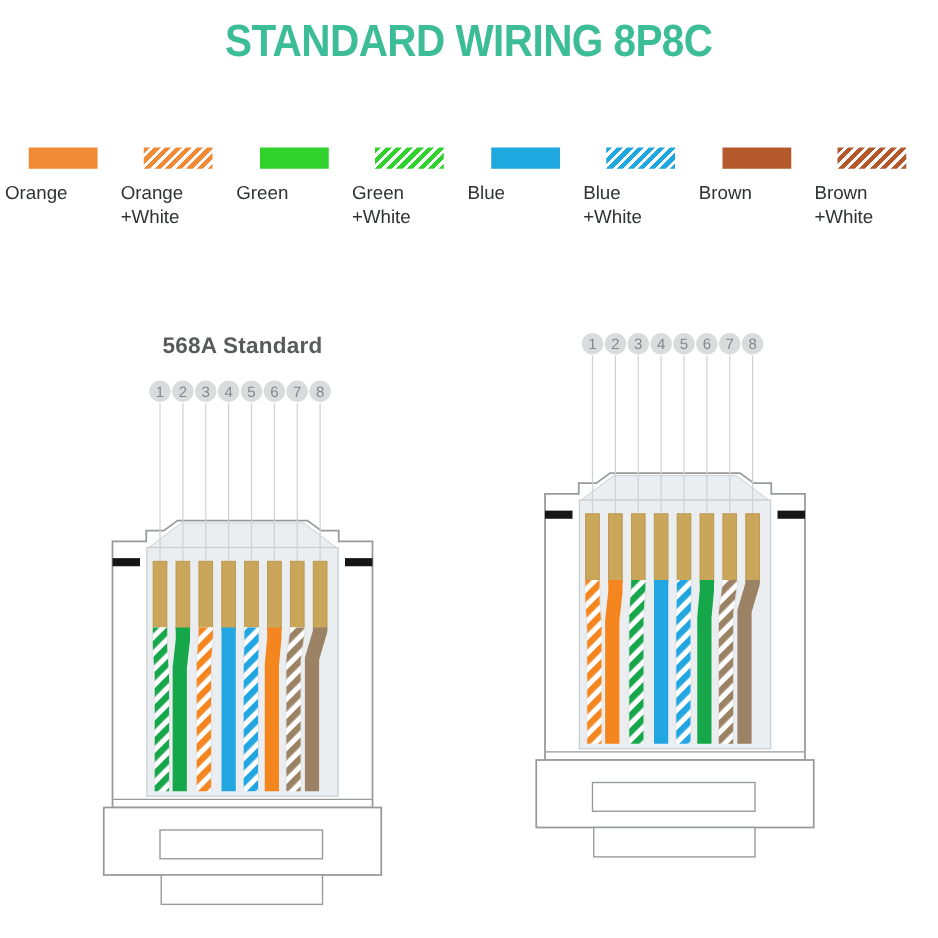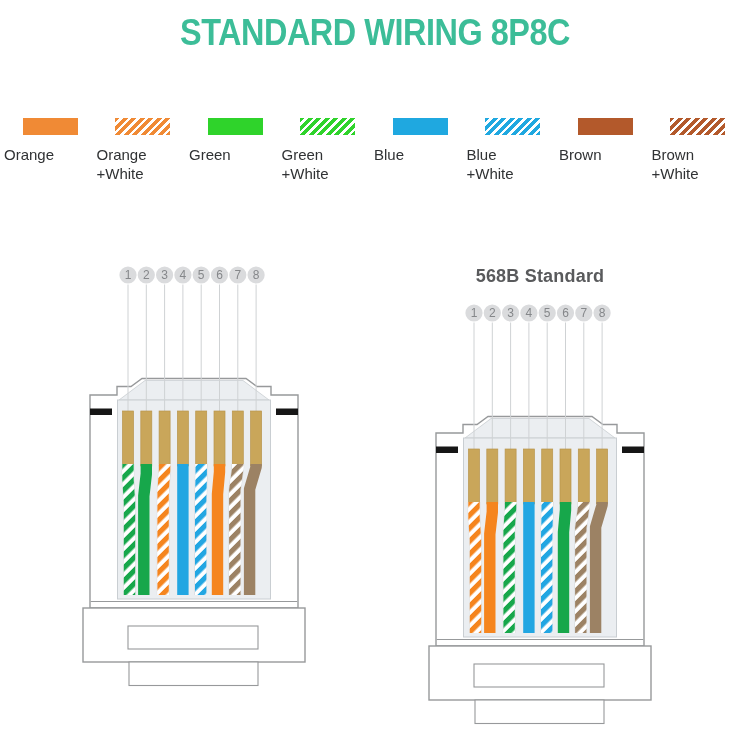--- a/index.html
+++ b/index.html
@@ -59,20 +59,21 @@
         <div class="swatch" style="background: rgb(179, 89, 43);"></div>
         <div class="legend-label" style="color: rgb(48, 50, 52);">Brown</div>
       </div>
       <div class="legend-item">
         <div class="swatch" style="background: repeating-linear-gradient(135deg, rgb(179, 89, 43) 0px, rgb(179, 89, 43) 3.5px, rgb(255, 255, 255) 3.5px, rgb(255, 255, 255) 6px);"></div>
         <div class="legend-label" style="color: rgb(48, 50, 52);">Brown<br>+White</div>
       </div>
     </div>
 
   <section class="connector" id="conn0" style="left:79px">
+    <h2 style="color: rgb(89, 90, 92);">568A Standard</h2>
     <svg id="svg0" viewBox="0 0 230 432">
         <defs>
           <pattern id="p0-wire_orange" width="9.2" height="9.2" patternUnits="userSpaceOnUse" patternTransform="rotate(45)">
             <rect width="9.2" height="9.2" fill="#FFFFFF"></rect>
             <rect width="5.1" height="9.2" fill="#F5851E"></rect>
           </pattern>
           <pattern id="p0-wire_green" width="9.2" height="9.2" patternUnits="userSpaceOnUse" patternTransform="rotate(45)">
             <rect width="9.2" height="9.2" fill="#FFFFFF"></rect>
             <rect width="5.1" height="9.2" fill="#17A74B"></rect>
           </pattern>
@@ -171,21 +172,20 @@
           <circle cx="177.1" cy="17" r="8.6" fill="#DADBDD"></circle>
           <text x="177.1" y="21.3" text-anchor="middle" font-size="12" font-family="&quot;Liberation Sans&quot;, sans-serif" fill="#85878A">8</text>
         </g>
         <rect x="4" y="350" width="222" height="54" fill="#fff" stroke="#97999B" stroke-width="1.4"></rect>
         <rect x="49" y="368" width="130" height="23" fill="#fff" stroke="#97999B" stroke-width="1.1"></rect>
         <rect x="50" y="404" width="129" height="23.5" fill="#fff" stroke="#97999B" stroke-width="1.1"></rect>
       </svg>
   </section>
 
   <section class="connector" id="conn1" style="left:425px">
-    <h2 style="color: rgb(89, 90, 92);">568B Standard</h2>
     <svg id="svg1" viewBox="0 0 230 432">
         <defs>
           <pattern id="p1-wire_orange" width="9.2" height="9.2" patternUnits="userSpaceOnUse" patternTransform="rotate(45)">
             <rect width="9.2" height="9.2" fill="#FFFFFF"></rect>
             <rect width="5.1" height="9.2" fill="#F5851E"></rect>
           </pattern>
           <pattern id="p1-wire_green" width="9.2" height="9.2" patternUnits="userSpaceOnUse" patternTransform="rotate(45)">
             <rect width="9.2" height="9.2" fill="#FFFFFF"></rect>
             <rect width="5.1" height="9.2" fill="#17A74B"></rect>
           </pattern>

